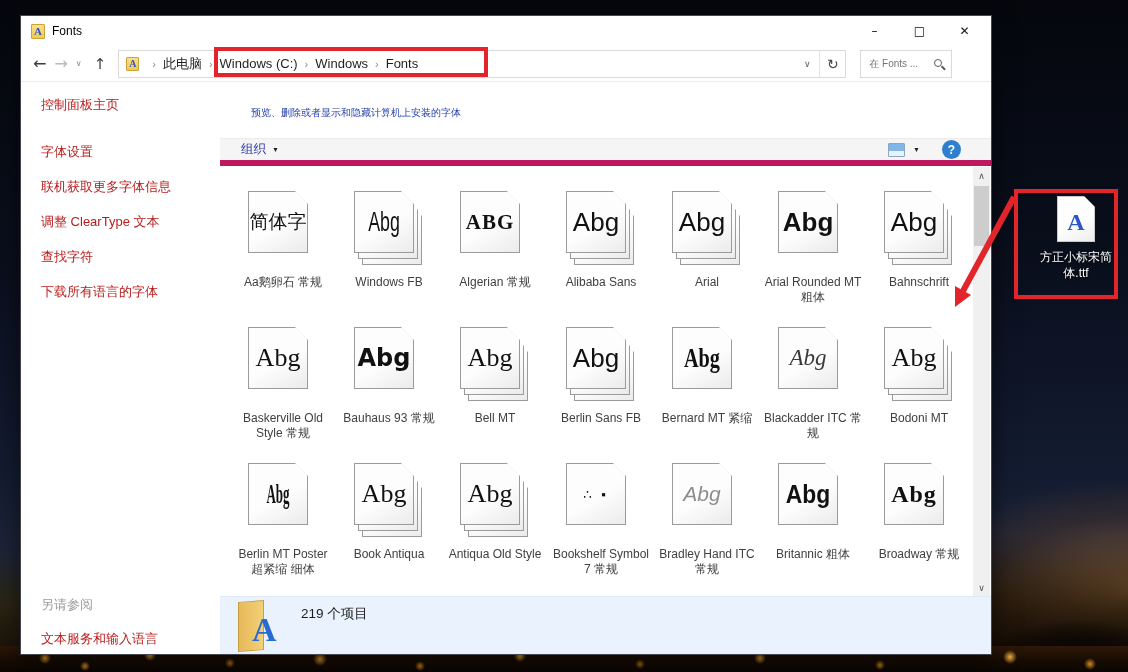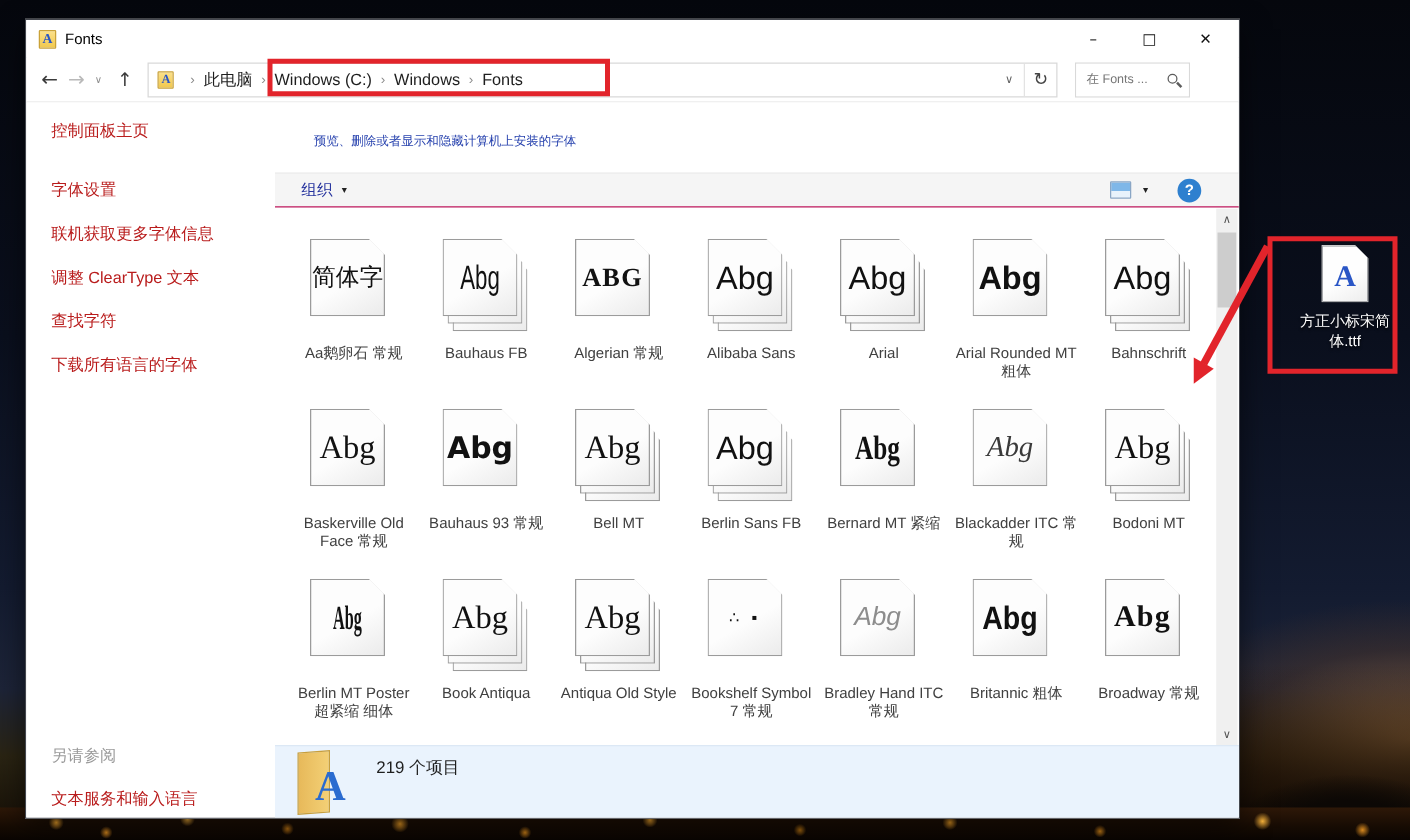--- a/index.html
+++ b/index.html
@@ -81,21 +81,21 @@
   .side-home { margin:16px 0 0 20px; font-size:13px; color:#2b3871; }
   .side-links { margin:22px 0 0 20px; }
   .side-link { font-size:13px; color:#b91c1c; line-height:25px; white-space:nowrap;margin-top:10px; }
   .sidebar-bottom { position:absolute; left:20px; top:514px; }
   .see-also { font-size:13px; color:#9a9a9a; margin-bottom:12px; }
 
   
   .main { position:absolute; left:199px; top:66px; right:0; bottom:0; background:#fff; }
   .heading { position:absolute; left:31px; top:24px; font-size:10px; color:#2742ae; }
   .toolbar { position:absolute; left:0; top:56px; right:0; height:28px; background:#f5f5f5;
-    border-top:1px solid #ececec; border-bottom:1px solid #be185d; display:flex; align-items:center; }
+    border-top:1px solid #ececec; border-bottom:6px solid #be185d; display:flex; align-items:center; }
   .organize { margin-left:21px; font-size:12.5px; color:#26339e; display:flex; align-items:center; gap:6px; }
   .tb-arrow { font-size:7px; color:#222; }
   .tb-right { margin-left:auto; display:flex; align-items:center; margin-right:30px; gap:8px; }
   .view-icon { width:17px; height:14px; border:1px solid #8aa6c5; background:linear-gradient(180deg,#7fb7e8 55%,#e8f2fb 55%); border-radius:1px; }
   .help-btn { width:19px; height:19px; border-radius:50%; background:#2e80cf; color:#fff; font-size:12px;
     font-weight:bold; display:flex; align-items:center; justify-content:center; margin-left:14px; }
 
   .content { position:absolute; left:0; top:85px; right:0; bottom:58px; background:#fff; overflow:hidden; }
   .font-grid { position:absolute; left:10px; top:10px; display:grid;
     grid-template-columns:repeat(7,106px); grid-auto-rows:136px; }
@@ -256,21 +256,21 @@
 
   <div class="font-item">
     <div class="pagestack stacked">
       <i class="sheet s2"></i>
               <i class="sheet s1"></i>
       <div class="page">
                 <span class="glyph g-cond">Abg</span>
                 <i class="fold"></i>
               </div>
     </div>
-    <div class="font-label">Bauhaus FB</div>
+    <div class="font-label">Windows FB</div>
   </div>
 
   <div class="font-item">
     <div class="pagestack">
 
       <div class="page">
                 <span class="glyph g-algerian">ABG</span>
                 <i class="fold"></i>
               </div>
     </div>
@@ -325,21 +325,21 @@
   </div>
 
   <div class="font-item">
     <div class="pagestack">
 
       <div class="page">
                 <span class="glyph g-serif">Abg</span>
                 <i class="fold"></i>
               </div>
     </div>
-    <div class="font-label">Baskerville Old Face 常规</div>
+    <div class="font-label">Baskerville Old Style 常规</div>
   </div>
 
   <div class="font-item">
     <div class="pagestack">
 
       <div class="page">
                 <span class="glyph g-heavy-round">Abg</span>
                 <i class="fold"></i>
               </div>
     </div>

